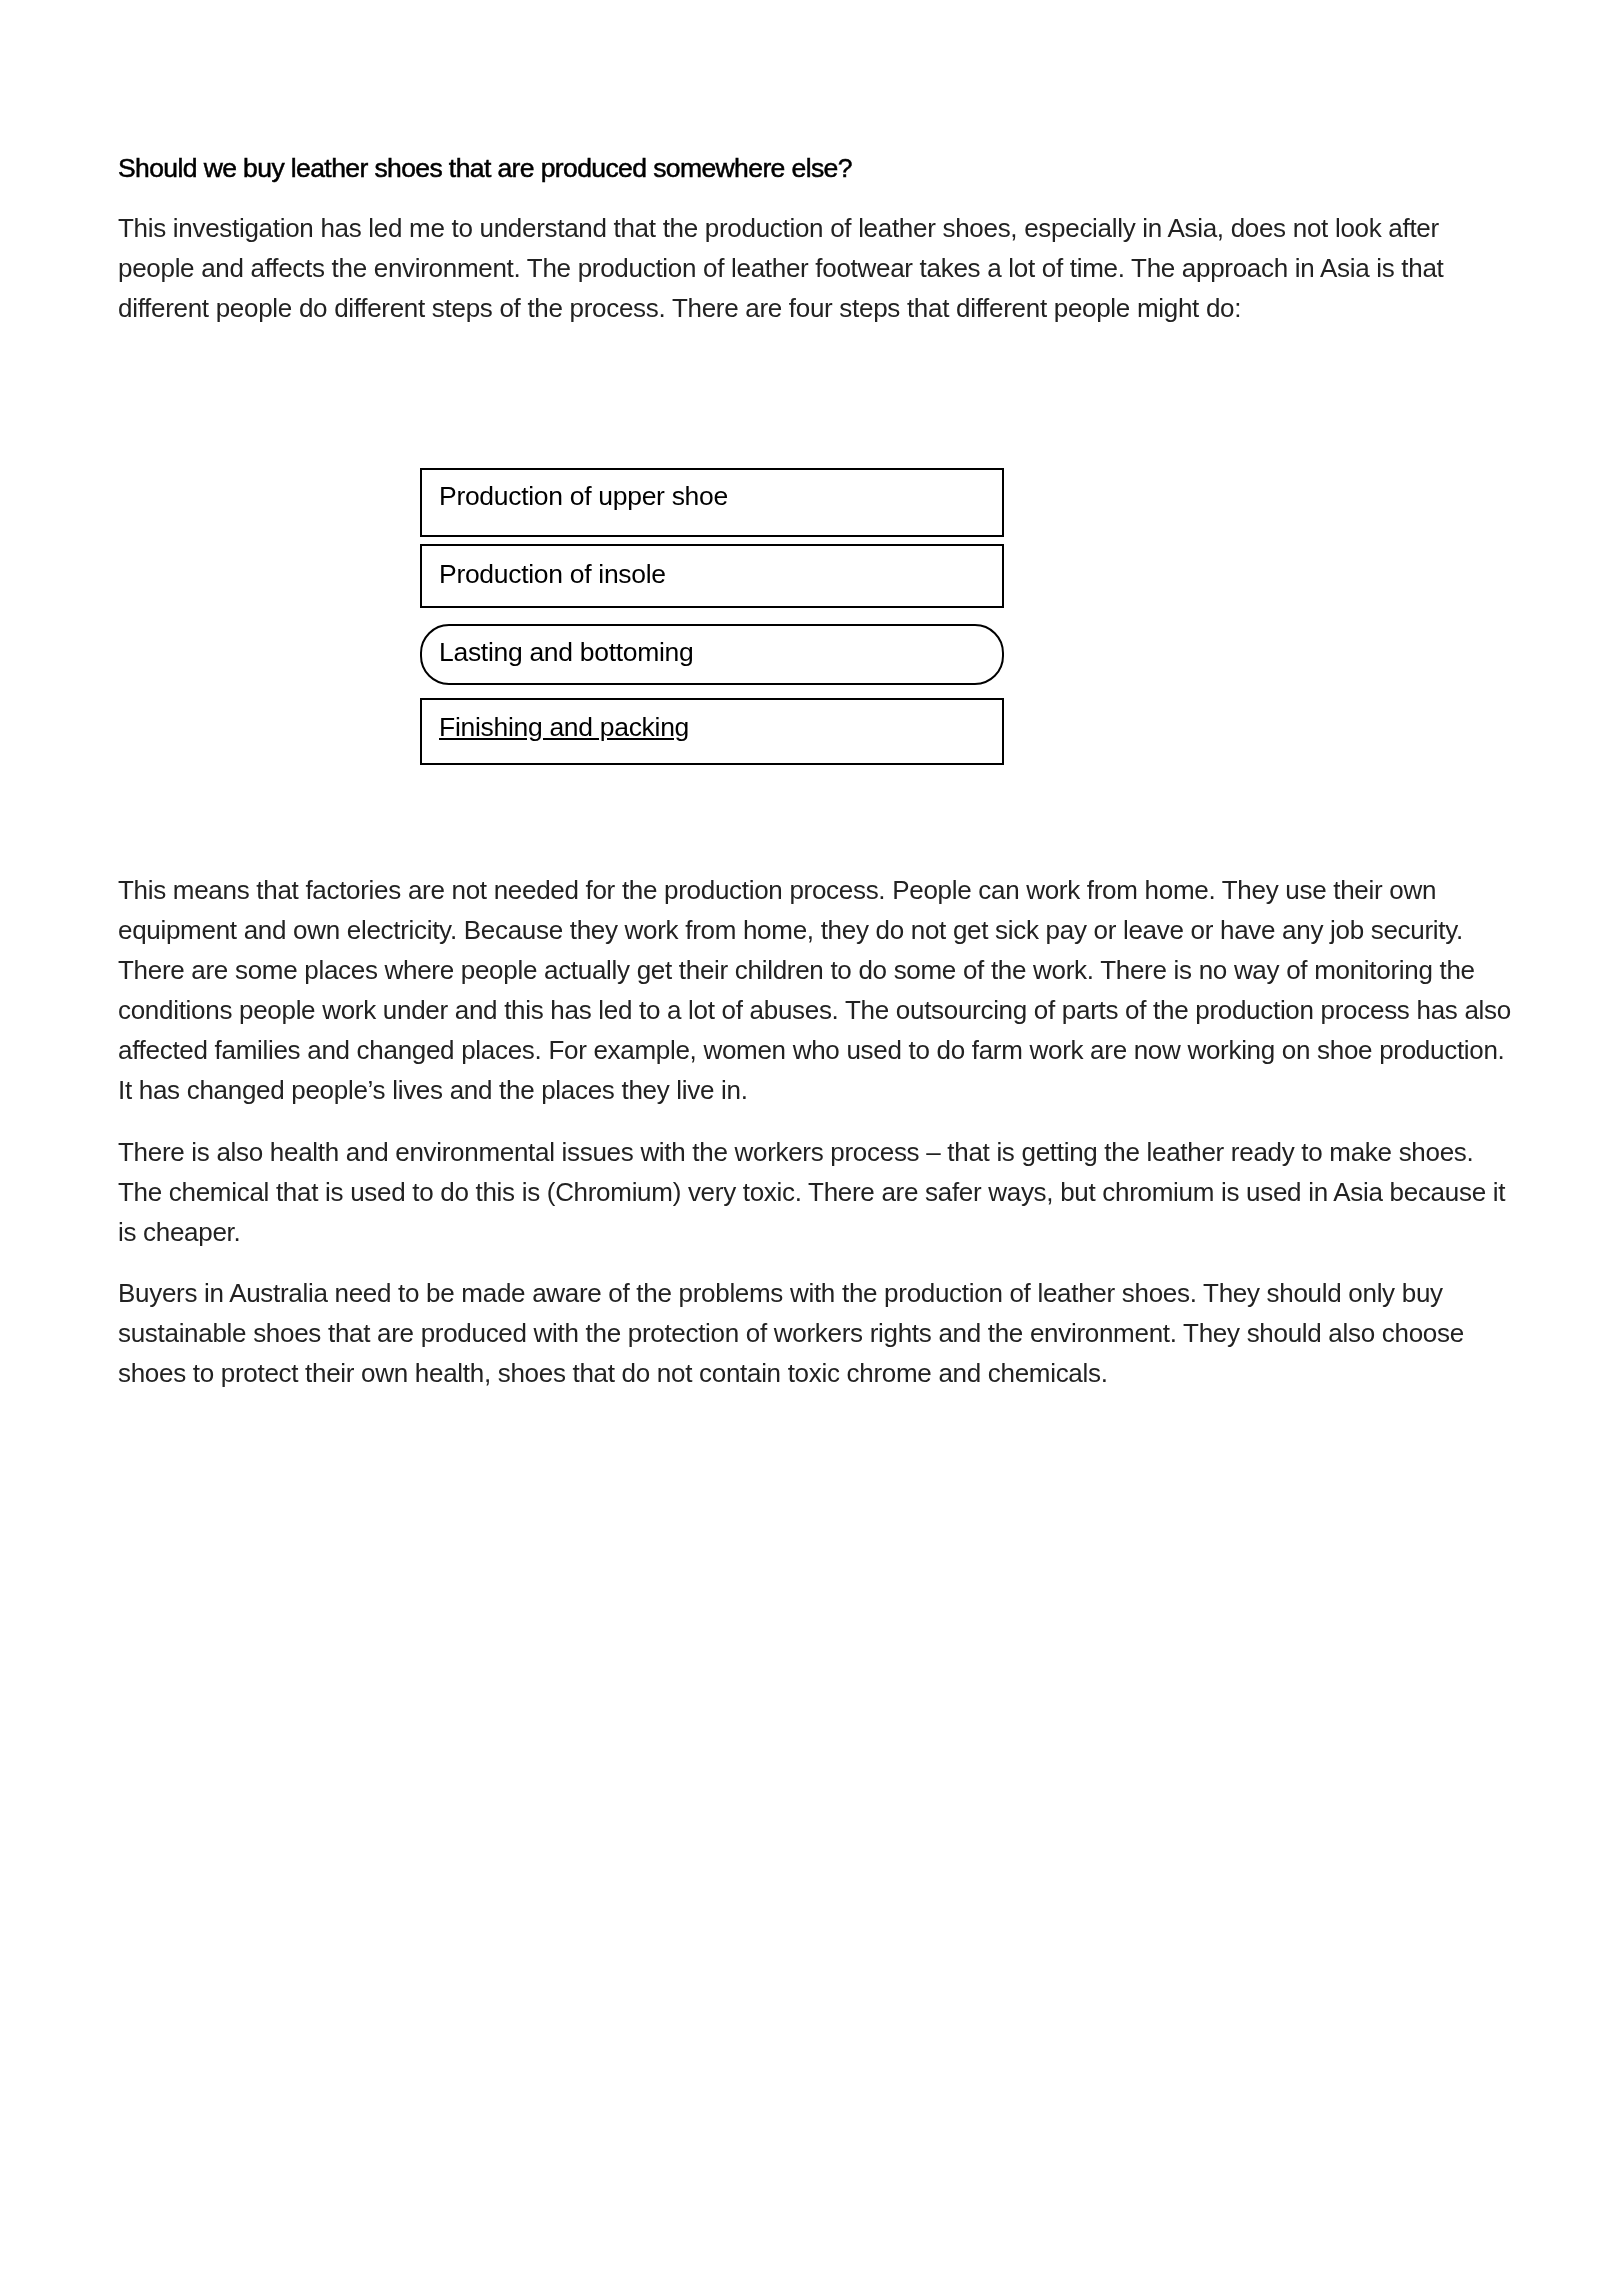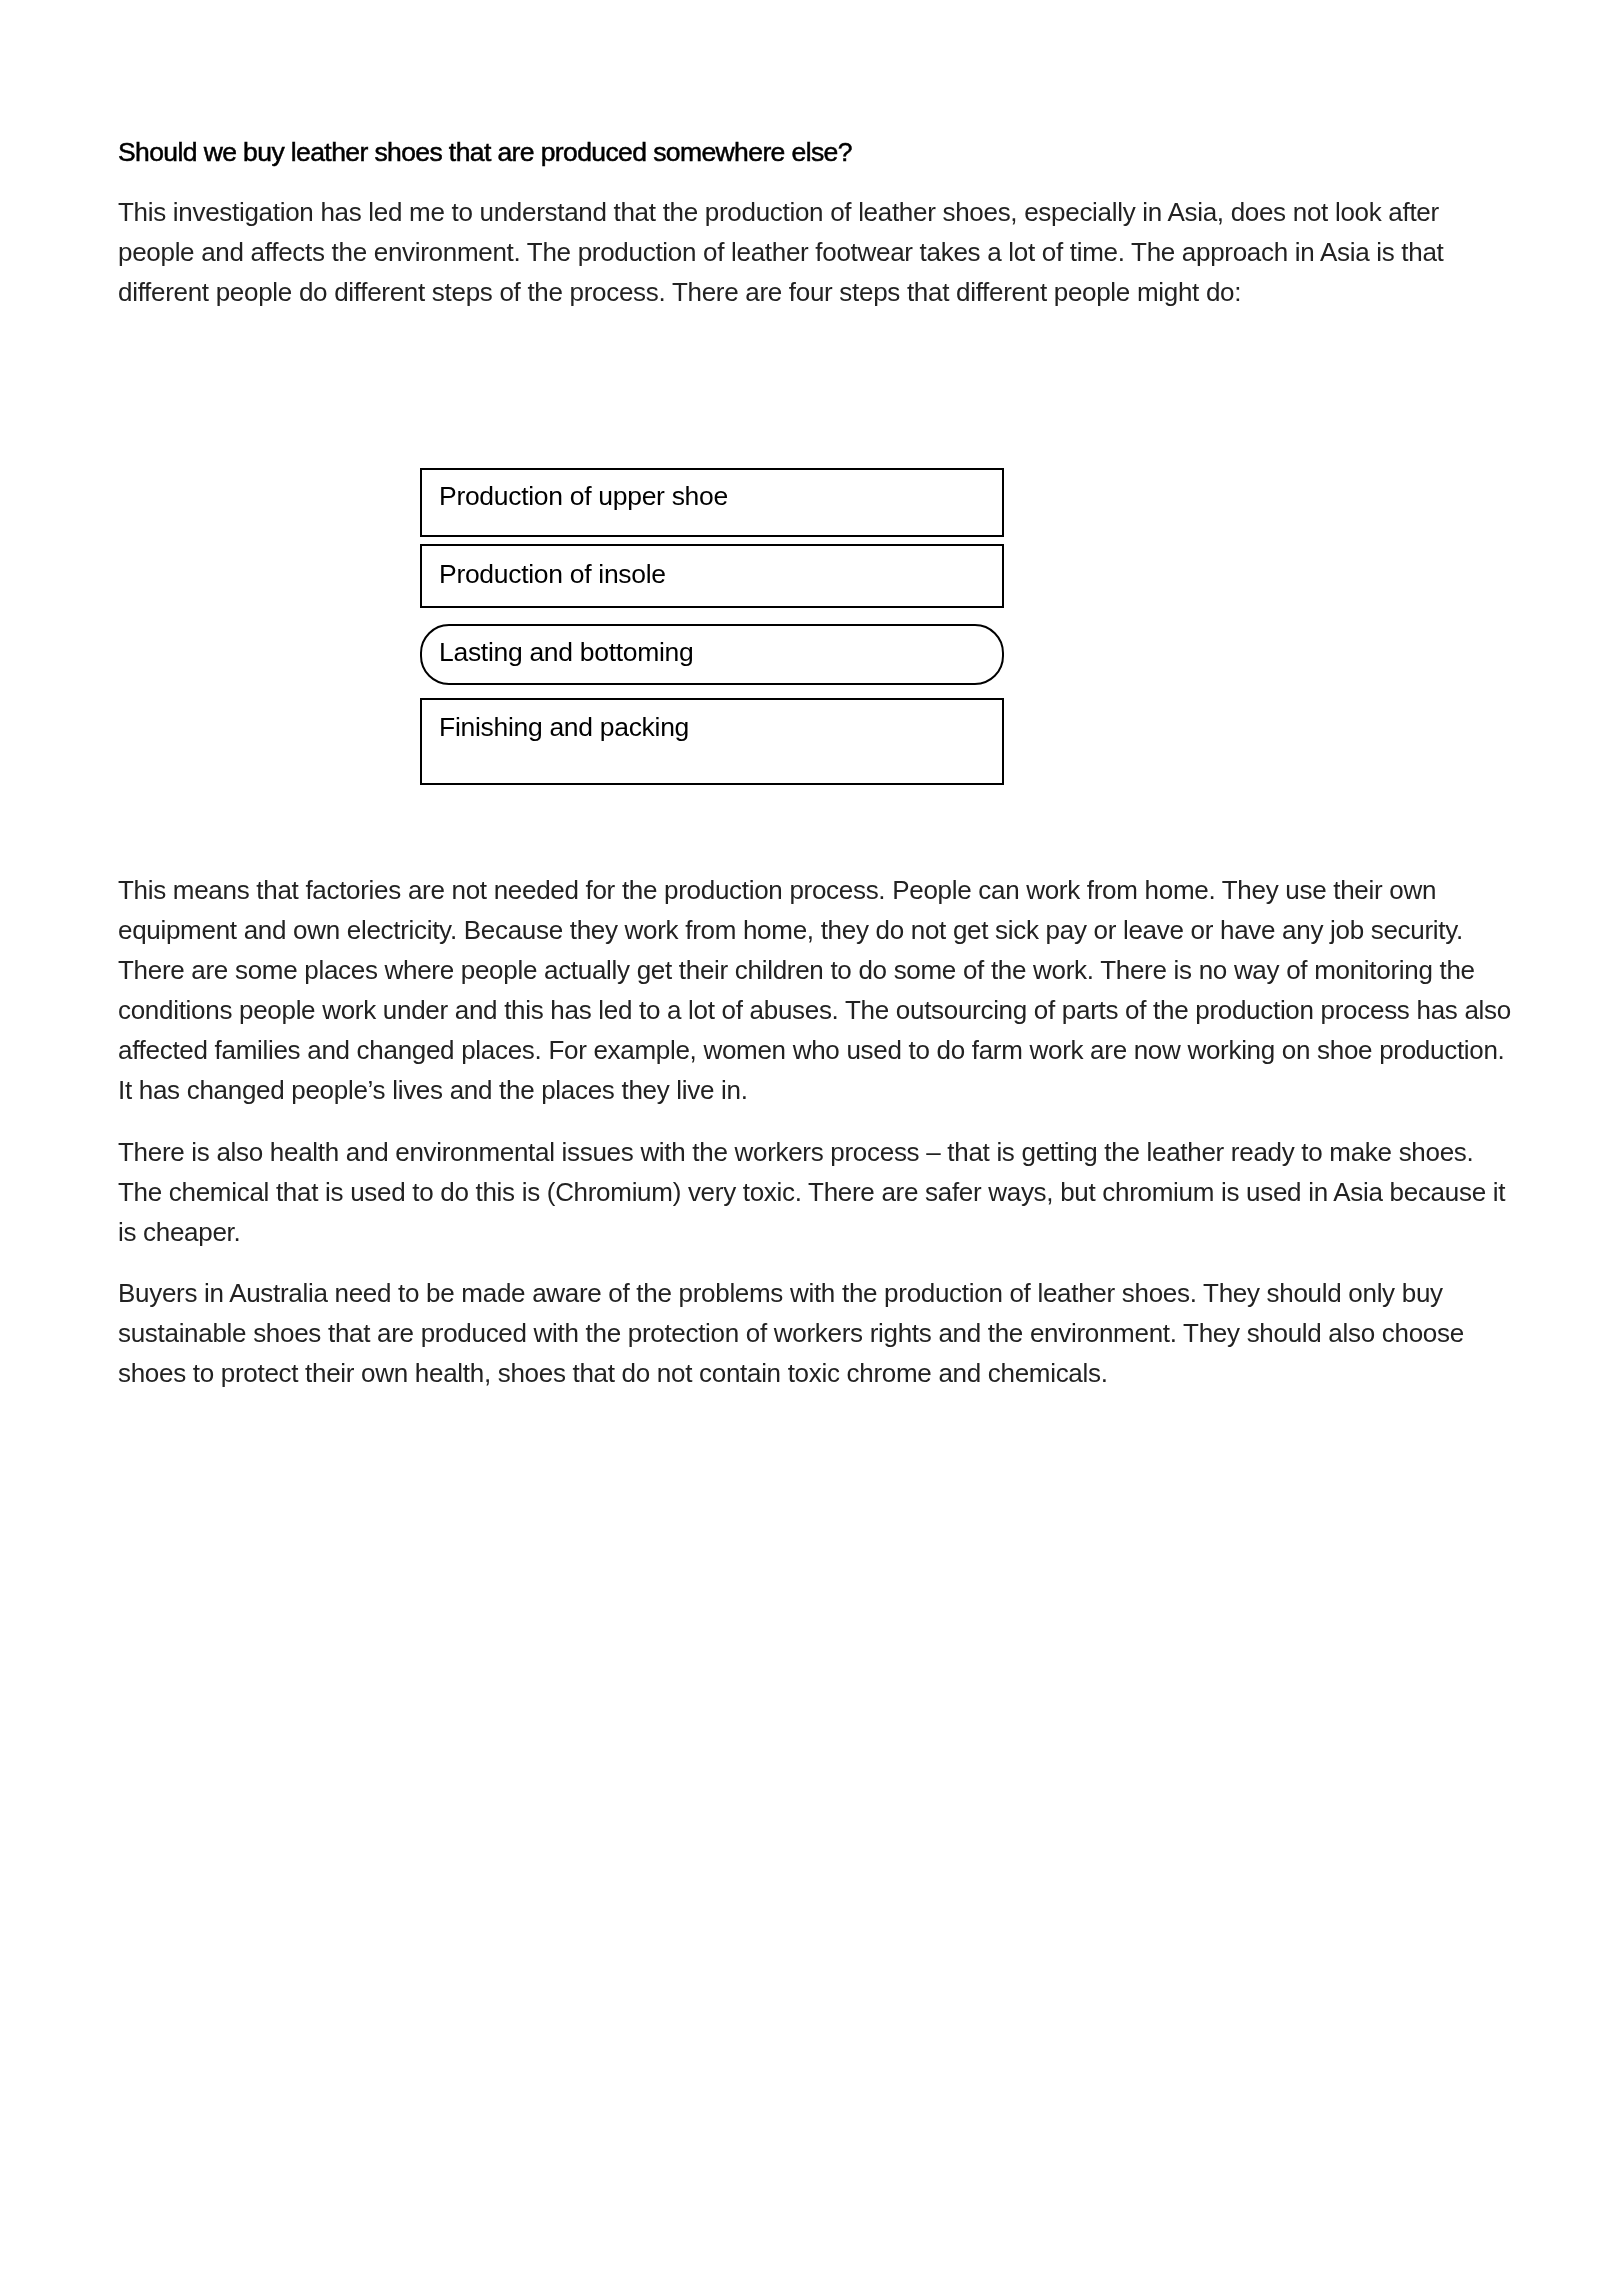--- a/index.html
+++ b/index.html
@@ -2,42 +2,42 @@
 <html><head>
 <meta charset="utf-8">
 <style>
   html, body { margin: 0; padding: 0; background: #ffffff; }
   body { width: 1621px; height: 2293px; position: relative; overflow: hidden; }
   .page {
     position: absolute; left: 0; top: 0; width: 1621px; height: 2293px;
     background: #ffffff; color: #1a1a1a;
     font-family: "Liberation Sans", "DejaVu Sans", sans-serif;
   }
-  .content { position: absolute; left: 118px; width: 1397px; top: 135px; }
+  .content { position: absolute; left: 118px; width: 1397px; top: 151px; }
   .heading {
     font-size: 26.5px; font-weight: normal; margin: 0; line-height: 35px;
     color: #000; letter-spacing: -0.6px; -webkit-text-stroke: 0.5px #000;
   }
   .para {
     font-size: 26px; line-height: 40px; margin: 0;
     color: #222; letter-spacing: -0.3px; font-weight: 300;
   }
   .p1 { margin-top: 21.6px; }
   .p2 { margin-top: 21.6px; }
   .steps {
     position: absolute; left: 420px; top: 468px; width: 584px;
   }
   .step {
     box-sizing: border-box; width: 584px; border: 2.9px solid #000;
     font-size: 26.5px; color: #000; padding-left: 17px; letter-spacing: -0.3px;
   }
   .step1 { height: 69px; line-height: 53px; }
   .step2 { height: 64px; margin-top: 7px; line-height: 57px; }
   .step3 { height: 61px; margin-top: 15.7px; line-height: 53px; border-radius: 29px; }
-  .step4 { height: 87px; margin-top: 13.7px; line-height: 55px; }
+  .step4 { height: 67px; margin-top: 13.7px; line-height: 55px; text-decoration: underline; }
   .lower { position: absolute; left: 118px; width: 1402px; top: 870px; }
   .p4, .p5 { margin-top: 21.6px; }
 </style>
 </head>
 <body>
 
 <div class="page">
   <div class="content">
     <h1 class="heading">Should we buy leather shoes that are produced somewhere else?</h1>
     <p class="para p2">This investigation has led me to understand that the production of leather shoes, especially in Asia, does not look after people and affects the environment. The production of leather footwear takes a lot of time. The approach in Asia is that different people do different steps of the process. There are four steps that different people might do:</p>

